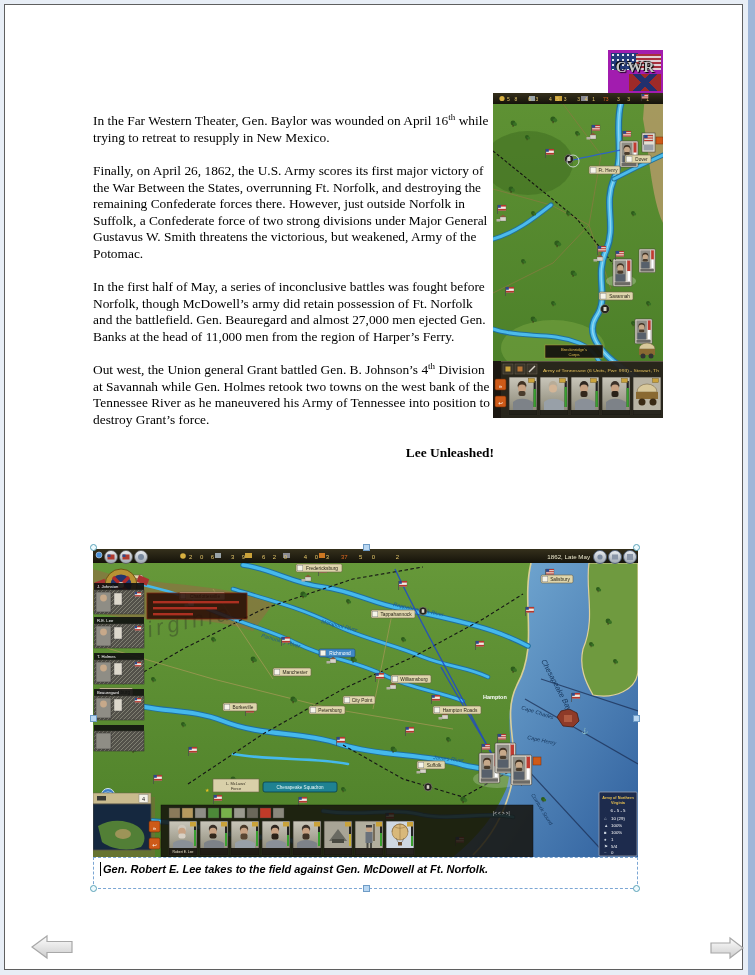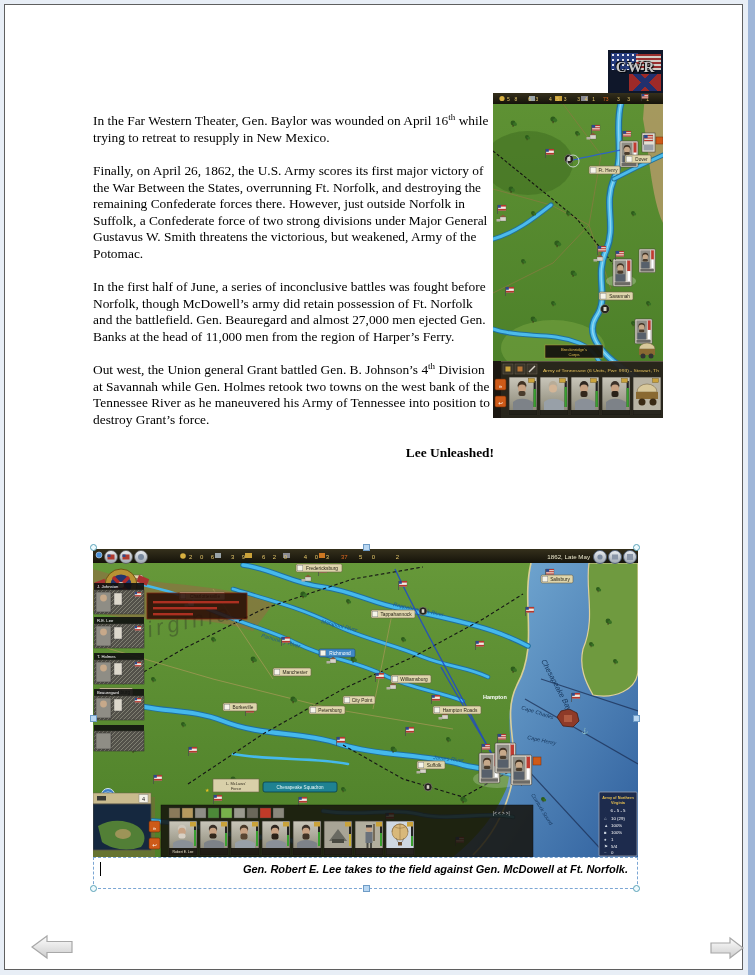--- a/index.html
+++ b/index.html
@@ -7,36 +7,36 @@
        font-family:"Liberation Serif", serif;}
   .right-strip{position:absolute;right:0;top:0;width:7px;height:975px;background:#9fb6d8;}
   .page{position:absolute;left:4px;top:4px;width:739px;height:966px;background:#fff;
         border:1px solid #5f5f5f;box-sizing:border-box;}
   
   .textcol{position:absolute;left:88px;top:108px;width:401px;font-size:13.4px;line-height:16.5px;color:#000;}
   .textcol p{margin:0 0 17px 0;}
   .textcol sup{font-size:9px;line-height:0;}
   .hd{font-size:13.4px;font-weight:bold;margin:13px 0 17px 0;text-align:right;}
   
-  .logo{position:absolute;left:603px;top:45px;width:55px;height:43px;background:#0f172a;overflow:hidden;}
+  .logo{position:absolute;left:603px;top:45px;width:55px;height:43px;background:#a21caf;overflow:hidden;}
   .logo .stars{position:absolute;left:3px;top:3px;width:27px;height:17px;background:#243a7c;
     background-image:radial-gradient(circle at 2px 2px,#e8e8f0 0.9px,transparent 1.3px);background-size:5px 5px;}
   .logo .stripes{position:absolute;right:2px;top:4px;width:25px;height:16px;
     background:repeating-linear-gradient(180deg,#a83230 0 2px,#e8e4da 2px 4px);opacity:.9;}
   .logo .battle{position:absolute;right:2px;bottom:2px;width:32px;height:17px;background:#9e2a28;
     background-image:linear-gradient(45deg,transparent 42%,#22306e 42%,#22306e 58%,transparent 58%),
                      linear-gradient(-45deg,transparent 42%,#22306e 42%,#22306e 58%,transparent 58%);}
   .logo .cwr{position:absolute;left:0;top:9px;width:100%;text-align:center;font-family:"Liberation Serif",serif;
     font-weight:bold;font-size:15px;color:#c6c6c6;text-shadow:1px 1px 1px #000,-1px -1px 1px #000;letter-spacing:1px;}
   
   .fig-side{position:absolute;left:488px;top:88px;width:170px;height:325px;}
   .cap-side{position:absolute;left:497px;top:417px;width:162px;font-family:"Liberation Sans",sans-serif;
     font-size:11px;line-height:13.8px;font-style:italic;font-weight:bold;color:#000;}
   .fig-main{position:absolute;left:88px;top:544px;width:545px;height:308px;}
-  .cap-box{position:absolute;left:88px;top:852px;width:543px;height:30px;border:1px dashed #7ba6d4;text-align:right;}
+  .cap-box{position:absolute;left:88px;top:852px;width:543px;height:30px;border:1px dashed #7ba6d4;}
   .cap-main{position:absolute;left:9px;top:5px;width:525px;font-family:"Liberation Sans",sans-serif;
     font-size:11px;font-style:italic;font-weight:bold;color:#000;}
   .caret{position:absolute;left:6px;top:4px;width:1px;height:14px;background:#000;}
   
   .hnd{position:absolute;width:7px;height:7px;box-sizing:border-box;}
   .hnd.c{border-radius:50%;background:#eefafd;border:1.5px solid #5ba2b8;}
   .hnd.s{background:#b9d7f2;border:1px solid #6f9cc6;}
   
   .nav{position:absolute;}
   svg text{font-family:"Liberation Sans",sans-serif;}
@@ -51,21 +51,21 @@
   <div class="logo">
     <div class="stars"></div>
     <div class="stripes"></div>
     <div class="battle"></div>
     <div class="cwr">CWR</div>
   </div>
 
   <div class="textcol">
     <p><span>In the Far Western Theater, Gen. Baylor was wounded on April 16</span><sup>th</sup><span> while trying to retreat to resupply in New Mexico.</span></p>
     <p>Finally, on April 26, 1862, the U.S. Army scores its first major victory of the War Between the States, overrunning Ft. Norfolk, and destroying the remaining Confederate forces there. However, just outside Norfolk in Suffolk, a Confederate force of two strong divisions under Major General Gustavus W. Smith threatens the victorious, but weakened, Army of the Potomac.</p>
-    <p>In the first half of June, a series of inconclusive battles was fought before Norfolk, though McDowell’s army did retain possession of Ft. Norfolk and the battlefield. Gen. Beauregard and almost 27,000 men ejected Gen. Banks at the head of 11,000 men from the region of Harper’s Ferry.</p>
+    <p>In the first half of May, a series of inconclusive battles was fought before Norfolk, though McDowell’s army did retain possession of Ft. Norfolk and the battlefield. Gen. Beauregard and almost 27,000 men ejected Gen. Banks at the head of 11,000 men from the region of Harper’s Ferry.</p>
     <p><span>Out west, the Union general Grant battled Gen. B. Johnson’s 4</span><sup>th</sup><span> Division at Savannah while Gen. Holmes retook two towns on the west bank of the Tennessee River as he maneuvered his Army of Tennessee into position to destroy Grant’s force.</span></p>
     <h3 class="hd">Lee Unleashed!</h3>
   </div>
 
   <div class="fig-side">
   <svg width="170" height="325" viewBox="0 0 170 325">
     <defs>
       <linearGradient id="gGreen" x1="0" y1="0" x2="0" y2="1">
             <stop offset="0" stop-color="#5f9234"></stop>
             <stop offset="1" stop-color="#497d27"></stop>

